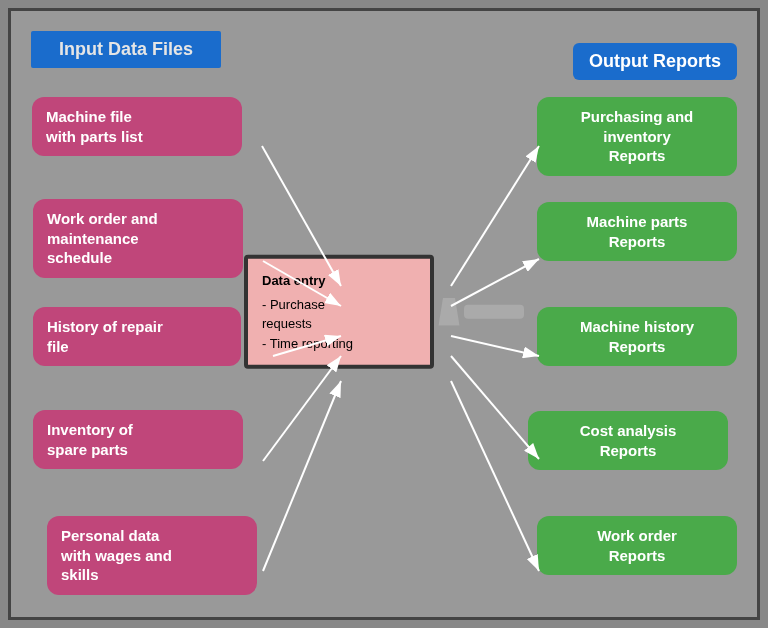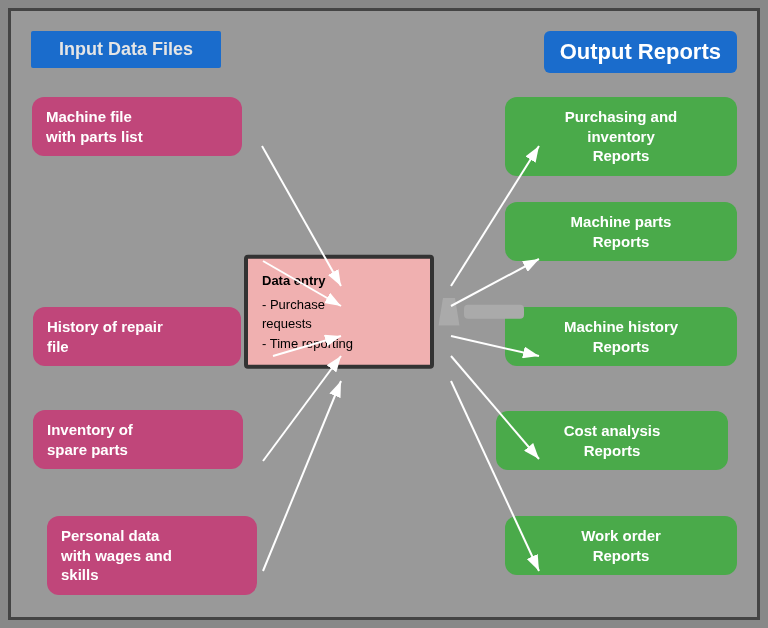--- a/index.html
+++ b/index.html
@@ -22,24 +22,24 @@
       top: 20px; left: 20px;
       background: #1a6ccc;
       color: #e5e5e5;
       font-size: 18px;
       font-weight: bold;
       padding: 8px 28px;
       border-radius: 2px;
     }
     .header-right {
       position: absolute;
-      top: 20px; right: 20px;
+      top: 32px; right: 20px;
       background: #1a6ccc;
       color: white;
-      font-size: 22px;
+      font-size: 18px;
       font-weight: bold;
       padding: 8px 16px;
       border-radius: 6px;
     }
     
     .input-box {
       position: absolute;
       background: #c0467a;
       color: white;
       border-radius: 12px;
@@ -52,21 +52,21 @@
     
     .output-box {
       position: absolute;
       background: #4aaa4a;
       color: white;
       border-radius: 12px;
       padding: 10px 14px;
       font-size: 15px;
       font-weight: bold;
       text-align: center;
-      width: 232px;
+      width: 200px;
       line-height: 1.3;
     }
     
     .monitor-container {
       position: absolute;
       left: 50%;
       top: 50%;
       transform: translate(-50%, -52%);
       display: flex;
       flex-direction: row;
@@ -115,20 +115,21 @@
   </style>
 </head>
 <body>
 
 <div class="outer-border">
 
   <div class="header-left">Input Data Files</div>
   <div class="header-right">Output Reports</div>
 
   <div class="input-box" style="top:86px; left:21px;">Machine file<br>with parts list</div>
+  <div class="input-box" style="top:188px; left:22px;">Work order and<br>maintenance<br>schedule</div>
   <div class="input-box" style="top:296px; left:22px; width:208px;">History of repair<br>file</div>
   <div class="input-box" style="top:399px; left:22px;">Inventory of<br>spare parts</div>
   <div class="input-box" style="top:505px; left:36px;">Personal data<br>with wages and<br>skills</div>
 
   <div class="output-box" style="top:86px; right:20px;">Purchasing and<br>inventory<br>Reports</div>
   <div class="output-box" style="top:191px; right:20px;">Machine parts<br>Reports</div>
   <div class="output-box" style="top:296px; right:20px;">Machine history<br>Reports</div>
   <div class="output-box" style="top:400px; right:29px;">Cost analysis<br>Reports</div>
   <div class="output-box" style="top:505px; right:20px;">Work order<br>Reports</div>
 

